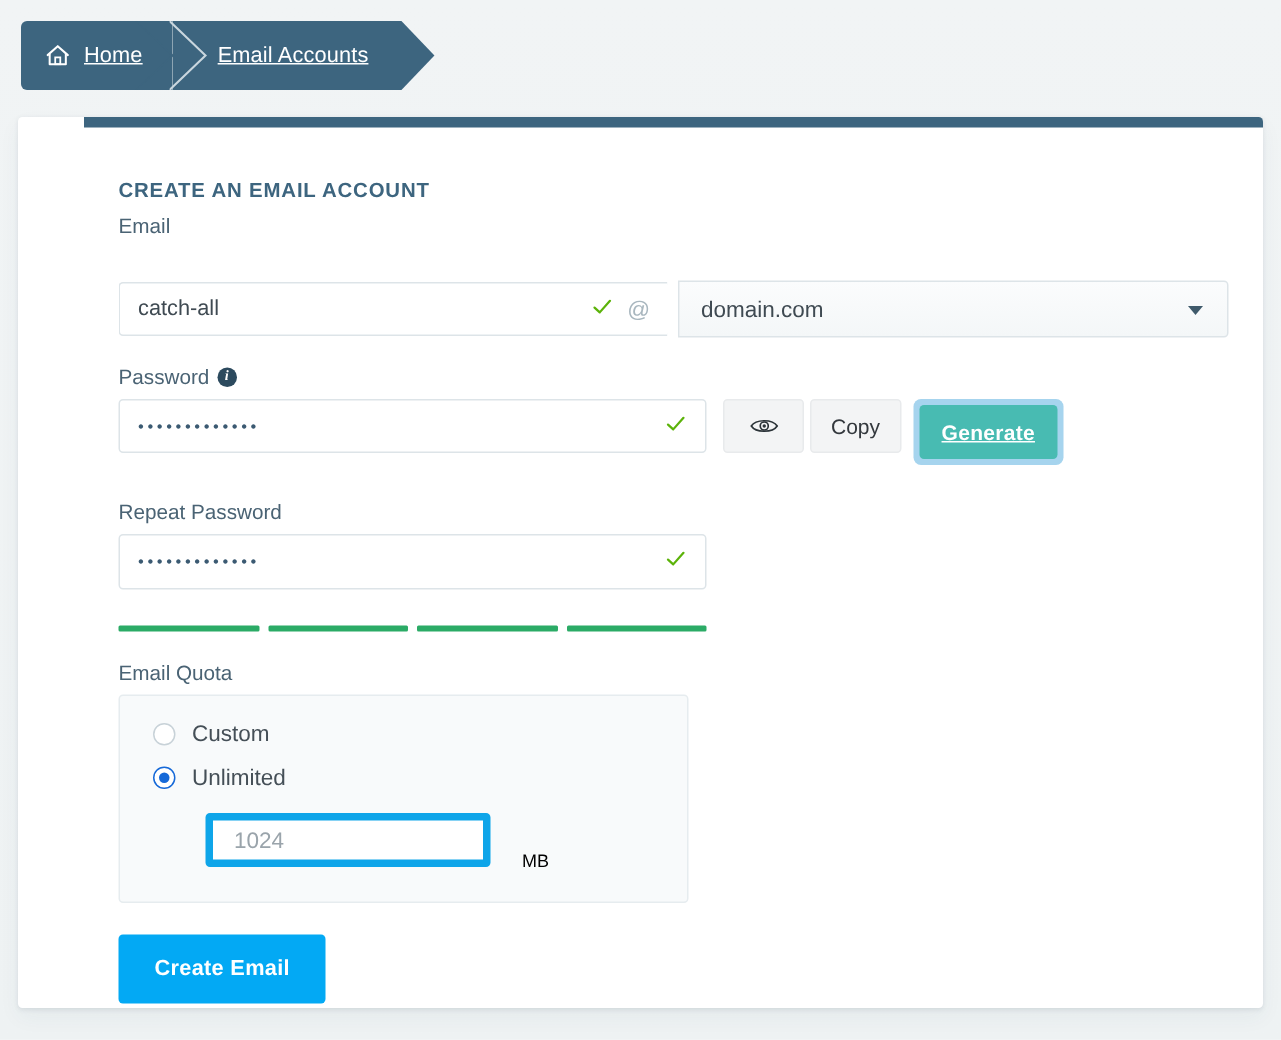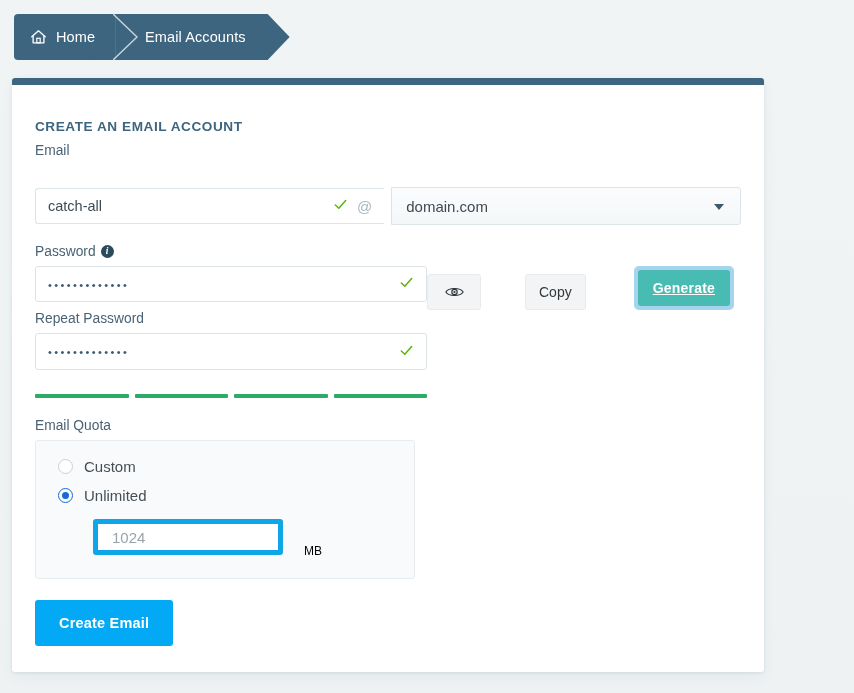--- a/index.html
+++ b/index.html
@@ -44,30 +44,31 @@
     width: 26px; height: 46px; z-index: 4;
   }
   .crumb.last {
     padding-left: 30px; padding-right: 44px;
     clip-path: polygon(0 0, calc(100% - 22px) 0, 100% 50%, calc(100% - 22px) 100%, 0 100%);
   }
   .home-icon {
     width: 17px; height: 16px; margin-right: 9px;
     display: inline-block; flex: 0 0 auto;
   }
-  .crumb-label { white-space: nowrap; letter-spacing: .1px; }
+  .crumb-label { white-space: nowrap; letter-spacing: .1px; text-decoration: underline; }
 
   
   .card {
     position: absolute; left: 12px; top: 78px;
-    width: 752px; height: 594px;
+    width: 830px; height: 594px;
     background: #ffffff;
     border-radius: 3px;
     box-shadow: 0 1px 3px rgba(45,70,90,.10), 0 6px 14px rgba(45,70,90,.05);
     overflow: hidden;
+    padding-left: 44px;
   }
   .card-topbar {
     height: 7px; width: 100%;
     background: #3d657f;
   }
   .card-title {
     font-size: 13.6px;
     font-weight: 700;
     color: #3d657f;
     letter-spacing: .55px;
@@ -143,21 +144,21 @@
   }
 
   
   .pw-block { margin-top: 19px; }
   .pw-row { display: flex; align-items: flex-start; }
   .pw-input { width: 392px; }
   .dots {
     letter-spacing: 2.4px; font-size: 11px; color: #3b5a72;
     line-height: 1; position: relative; top: 1px;
   }
-  .btn-group { display: flex; align-items: flex-end; gap: 40px; }
+  .btn-group { display: flex; margin-left: 11px; align-items: flex-start; }
   .btn-plain {
     height: 36px; min-width: 54px;
     background: #f3f4f5;
     border: 1px solid #e8eaec;
     border-radius: 3px;
     display: flex; align-items: center; justify-content: center;
     font-size: 14px; color: #33383d;
     padding: 0 13px;
   }
   .btn-plain + .btn-plain { margin-left: 4px; }
@@ -174,21 +175,21 @@
     background: #48bbb2;
     border: none; border-radius: 3px;
     color: #ffffff;
     font-size: 14px; font-weight: 700;
     padding: 0 15px;
     display: flex; align-items: center; justify-content: center;
     letter-spacing: .2px;
     font-family: "Liberation Sans", sans-serif;
     text-decoration: underline;
   }
-  .repeat-block { margin-top: 1px; }
+  .repeat-block { margin-top: 24px; }
   .repeat-input { width: 392px; height: 37px; }
 
   
   .strength {
     display: flex; gap: 6px; margin-top: 24px; width: 392px;
   }
   .strength .seg {
     height: 4px; flex: 1; border-radius: 1px;
   }
 

